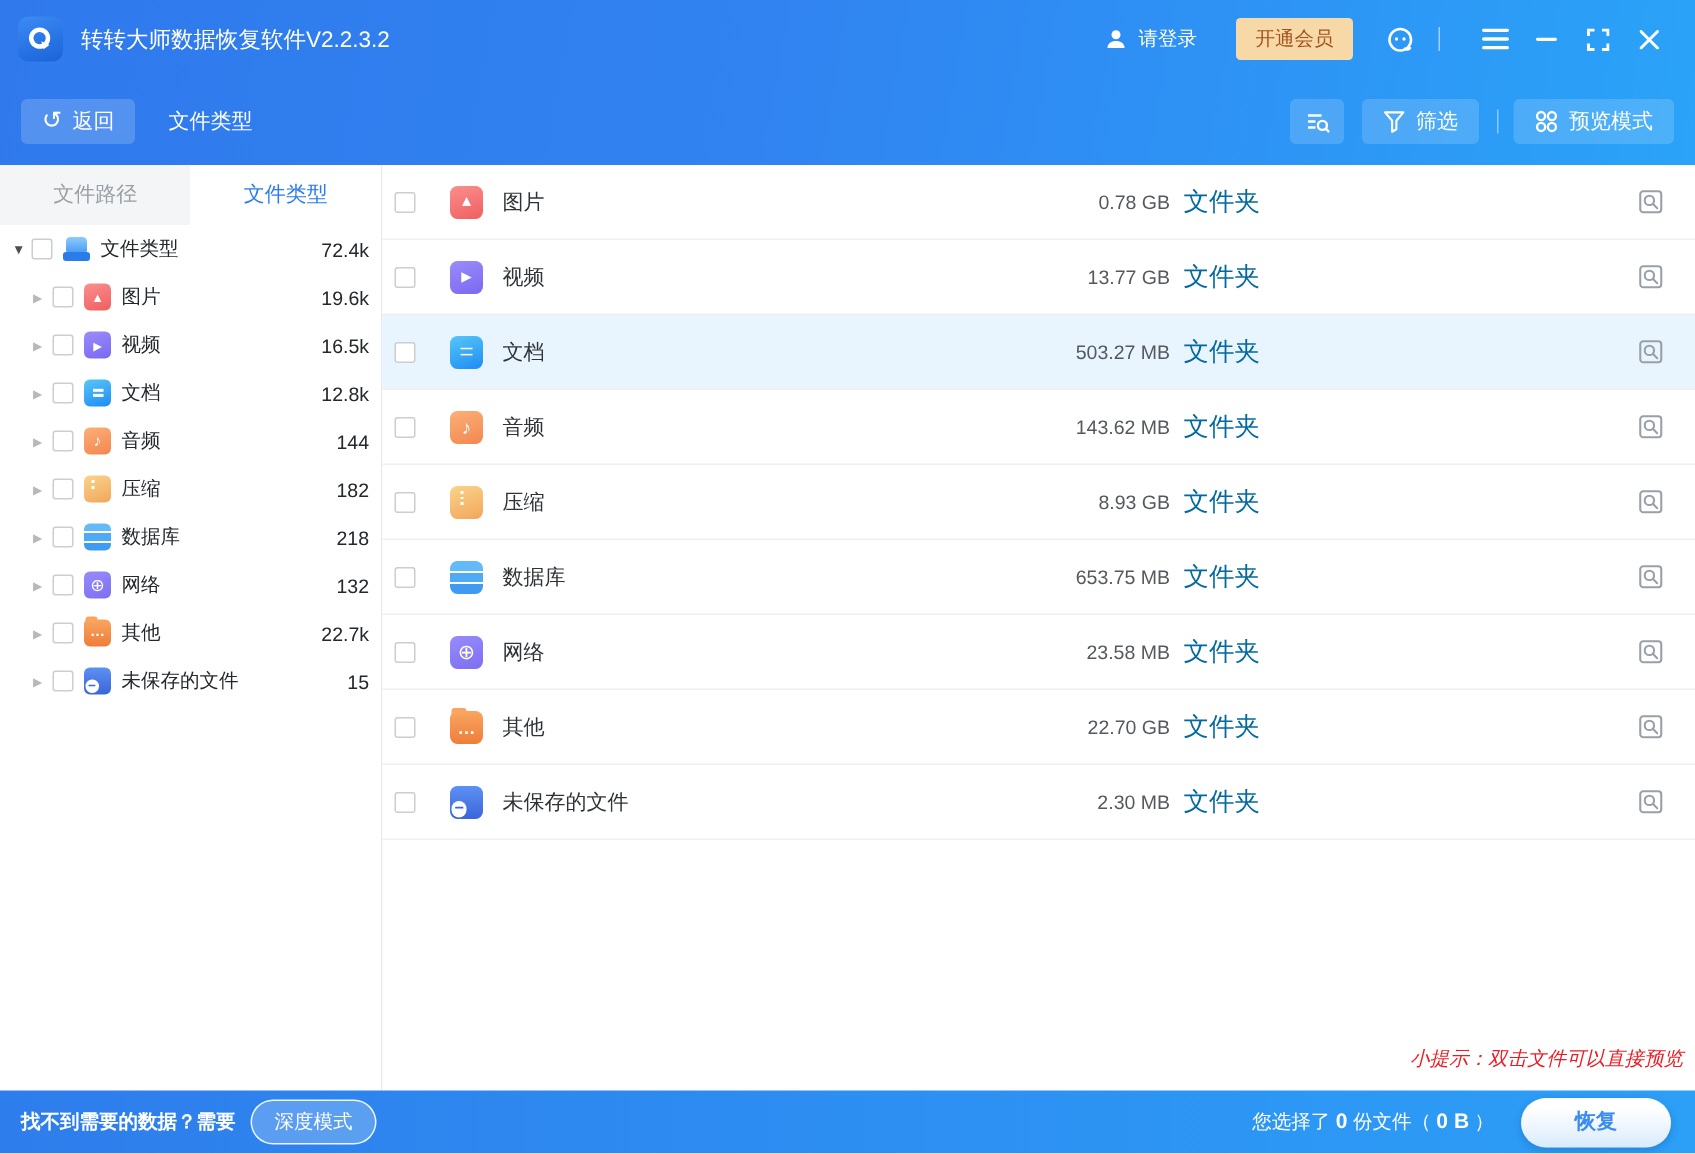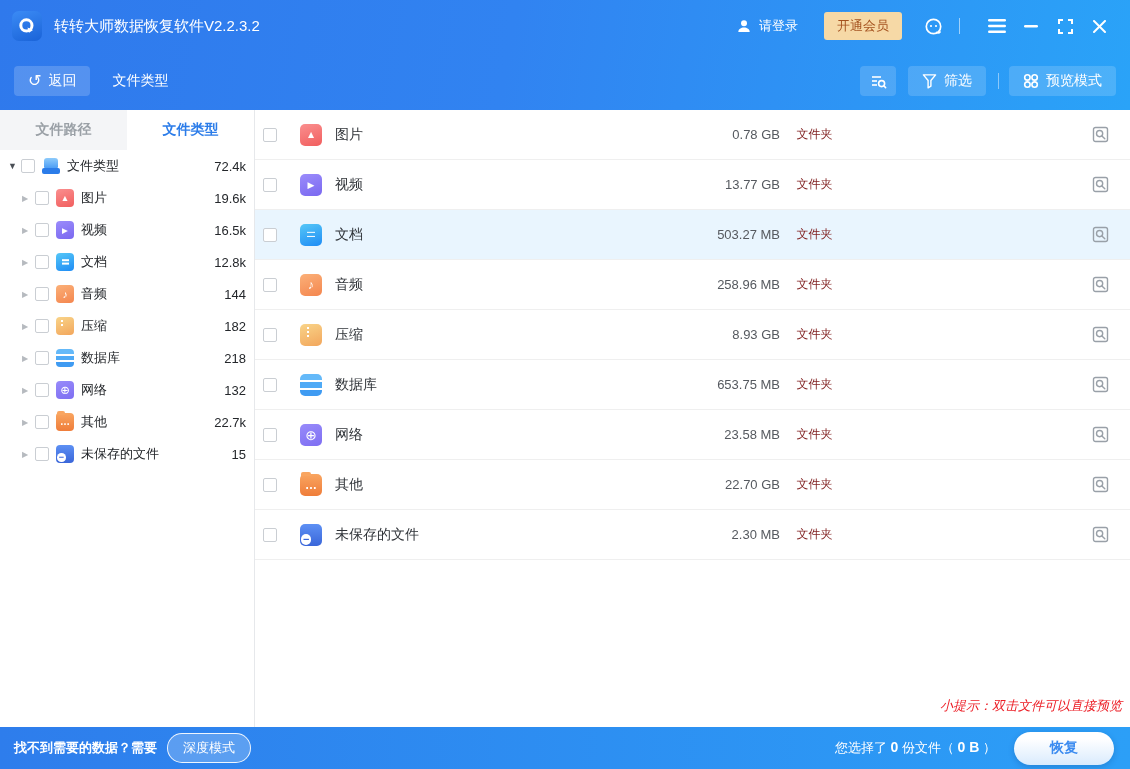--- a/index.html
+++ b/index.html
@@ -27,21 +27,21 @@
   .search input { flex:1; background:transparent; border:none; outline:none; color:#fff; font-size:13px; width:110px; }
   .search input::placeholder { color:rgba(255,255,255,.85); }
   .sq-btn { width:36px; height:30px; margin-left:12px; background:rgba(255,255,255,.16); border-radius:4px; display:flex; align-items:center; justify-content:center; cursor:pointer; }
   .hbtn { display:flex; align-items:center; gap:7px; background:rgba(255,255,255,.16); border-radius:4px; height:30px; padding:0 14px; color:#fff; font-size:14px; cursor:pointer; margin-left:12px; }
   .tdiv { width:1px; height:16px; background:rgba(255,255,255,.45); margin:0 10px 0 12px; }
 
   
   .main { display:flex; height:617px; }
   .sidebar { width:255px; flex:none; border-right:1px solid #e6e8eb; background:#fff; }
   .tabs { display:flex; height:40px; }
-  .tab { flex:1; display:flex; align-items:center; justify-content:center; font-size:14px; cursor:pointer;font-weight:bold; }
+  .tab { flex:1; display:flex; align-items:center; justify-content:center; font-size:14px; cursor:pointer; }
   .tab.inactive { background:#f4f5f7; color:#9aa0a6; }
   .tab.active { background:#fff; color:#2b7ce9; }
 
   .titem { display:flex; align-items:center; height:32px; padding:0 8px; cursor:pointer; }
   .titem.child { padding-left:22px; }
   .arrow { width:13px; flex:none; font-size:8px; color:#b6babf; }
   .titem.root .arrow { color:#4a4f55; font-size:9px; }
   .cb { width:14px; height:14px; border:1px solid #caced3; border-radius:2px; background:#fff; flex:none; margin-right:7px; cursor:pointer; }
   .tlabel { font-size:13px; color:#24272b; margin-left:7px; white-space:nowrap; }
   .tcount { margin-left:auto; font-size:13px; color:#24272b; }
@@ -82,21 +82,21 @@
   .col-type { width:61px;  flex:none; }
   .col-time { width:138px; flex:none; }
   .col-path { width:87px;  flex:none; }
   .col-prev { width:60px;  flex:none; }
 
   .trow { display:flex; align-items:center; height:50px; border-bottom:1px solid #efefef; background:#fff; cursor:pointer; }
   .trow.selected { background:#e9f5fe; }
   .namecell { display:flex; align-items:center; gap:13px; padding-left:15px; }
   .name-label { font-size:14px; color:#2f3338; }
   .size-val { display:block; width:100%; text-align:right; padding-right:4px; font-size:13px; color:#55595f; }
-  .type-val { display:flex; align-items:center; justify-content:center; font-size:12px; color:#7f1d1d; height:100%; width:100%; }
+  .type-val { display:flex; align-items:center; justify-content:center; font-size:17px; color:#0369a1; height:100%; width:100%; }
   .prev-btn { width:24px; height:24px; display:flex; align-items:center; justify-content:center; cursor:pointer; margin:0 auto; }
 
   .hint { position:absolute; right:8px; bottom:12px; color:#ec1c24; font-size:13px;font-style:italic; }
 
   
   .footer { position:absolute; left:0; bottom:0; width:1130px; height:42px; background:linear-gradient(90deg,#2e7dec,#2c9ff7); display:flex; align-items:center; padding:0 16px 0 14px; }
   .f-left { color:#fff; font-size:13px; font-weight:bold; }
   .deep-pill { margin-left:10px; padding:5px 15px; border:1px solid rgba(255,255,255,.9); border-radius:15px; background:rgba(255,255,255,.22); color:#fff; font-size:13px; cursor:pointer; }
   .f-spacer { flex:1; }
   .sel-text { color:#fff; font-size:13px; }
@@ -376,21 +376,21 @@
         </div>
         <div class="trow">
           <div class="col-cb">
             <span class="cb" style="margin:0;"></span>
           </div>
           <div class="col-name namecell">
             <span class="fic fic-audio"></span>
             <span class="name-label">音频</span>
           </div>
           <div class="col-size">
-            <span class="size-val">258.96 MB</span>
+            <span class="size-val">143.62 MB</span>
           </div>
           <div class="col-type">
             <span class="type-val">文件夹</span>
           </div>
           <div class="col-time"></div>
           <div class="col-path"></div>
           <div class="col-prev">
             <span class="prev-btn">
               <svg width="17" height="17" viewBox="0 0 17 17" fill="none" stroke="#99a0a8" stroke-width="1.4">
                 <rect x="1.5" y="1.5" width="14" height="14" rx="2"></rect>

